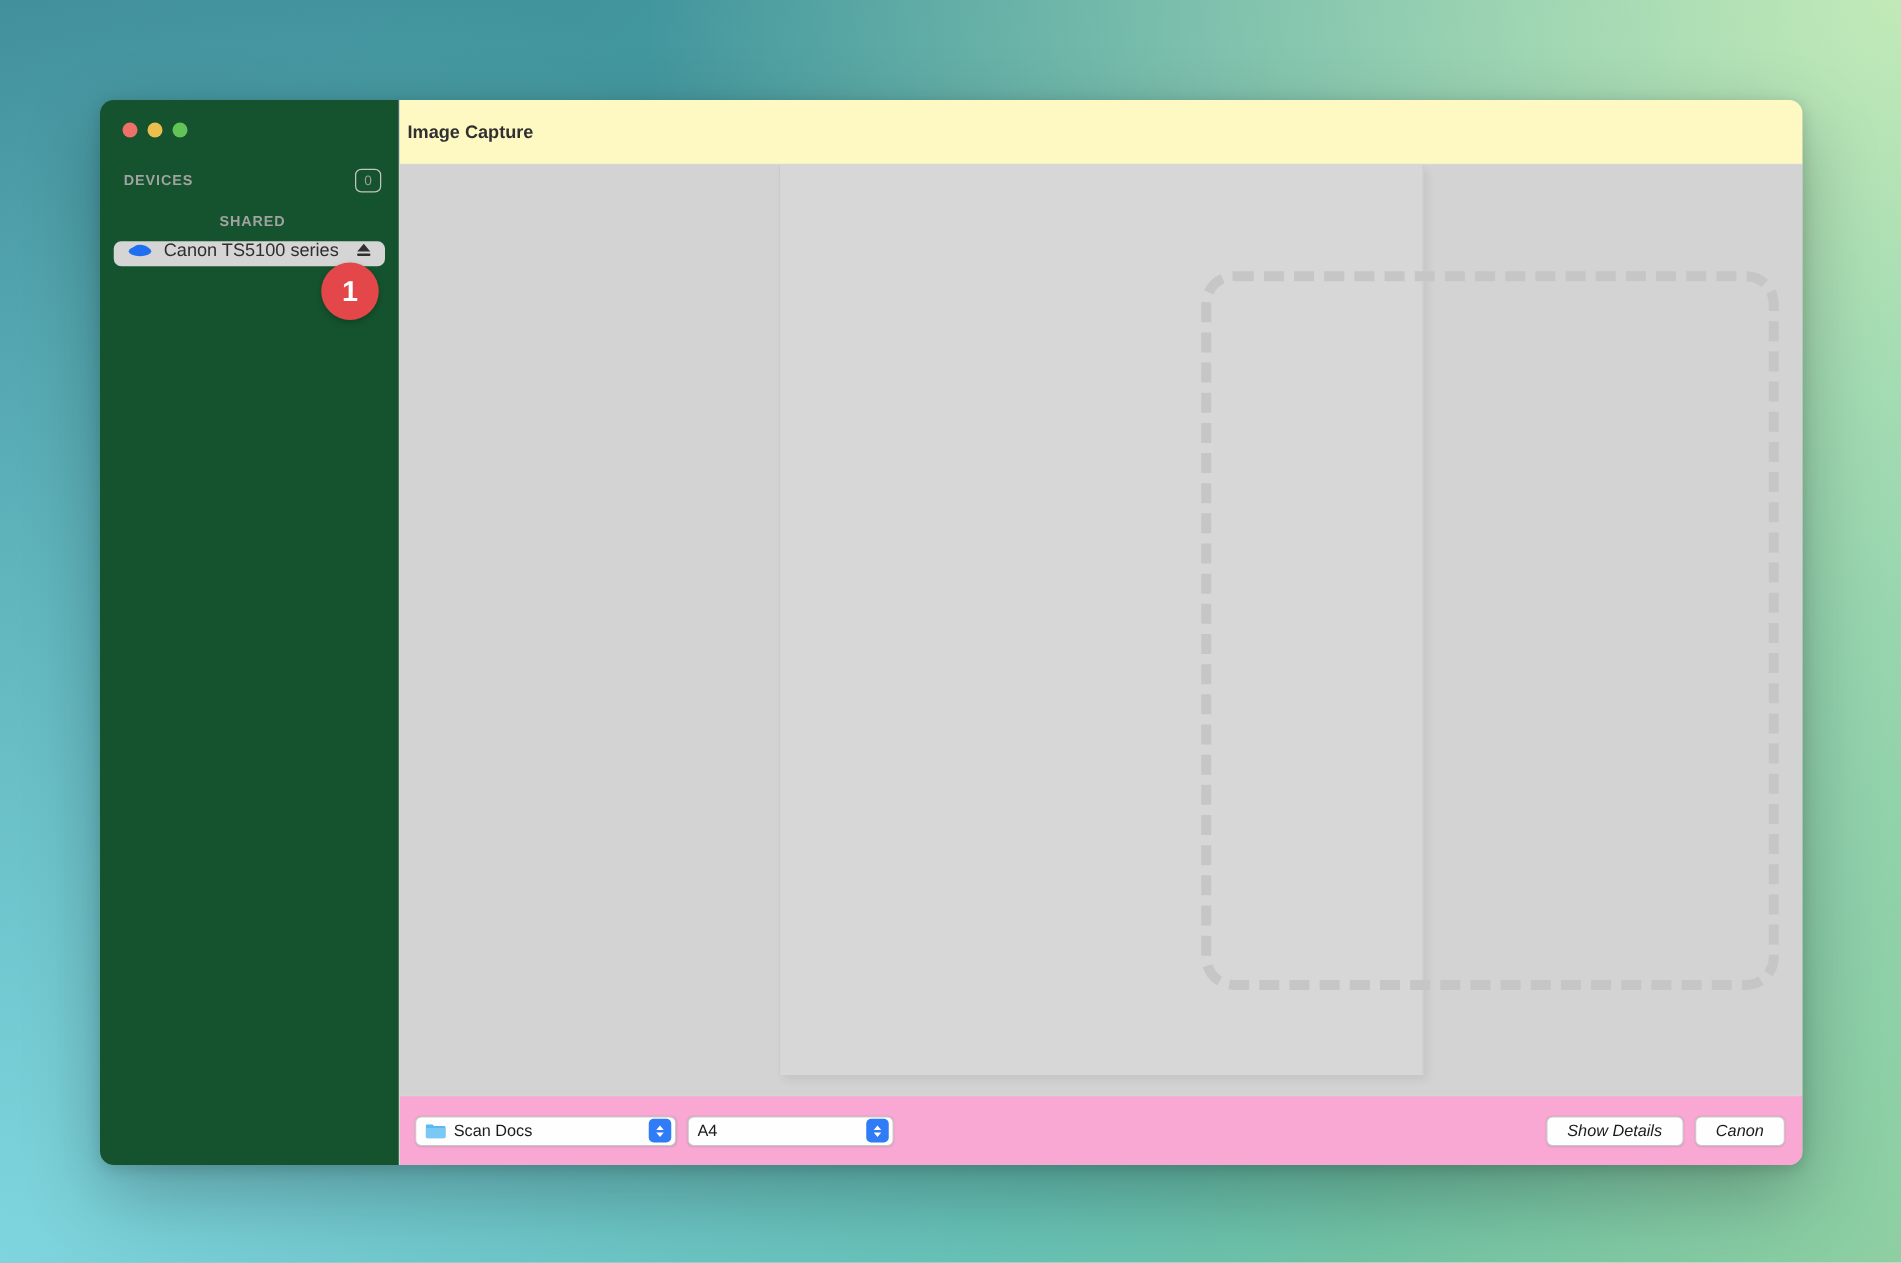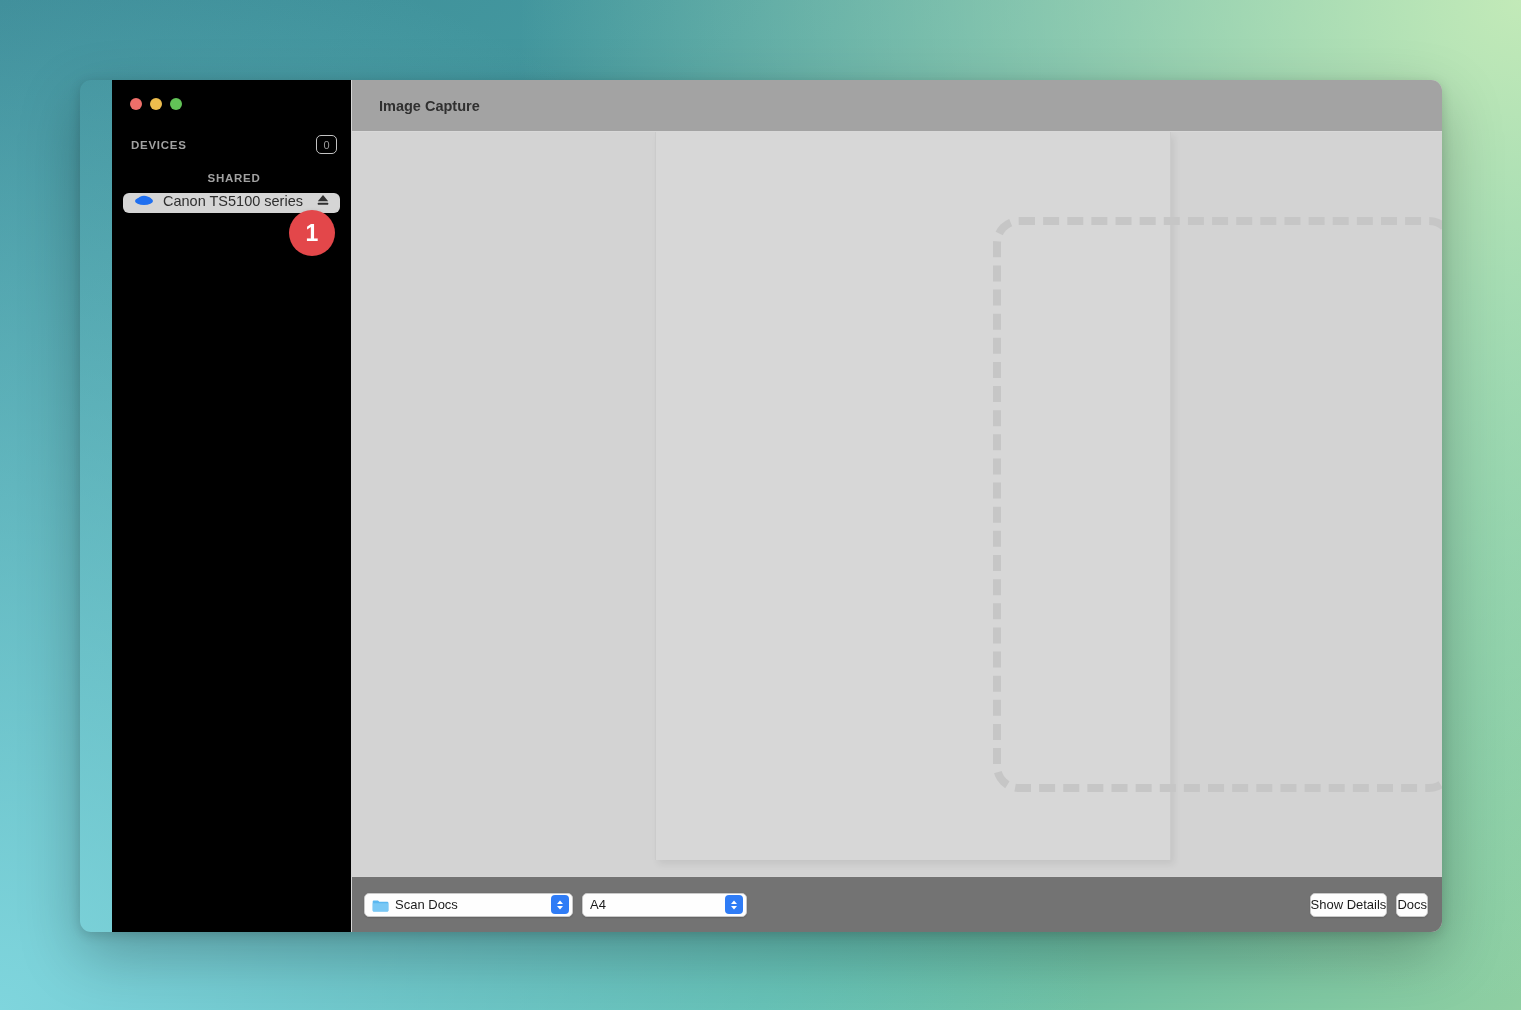--- a/index.html
+++ b/index.html
@@ -23,25 +23,24 @@
     width:1362px; height:852px;
     border-radius:11px;
     overflow:hidden;
     display:flex;
     box-shadow:0 22px 60px rgba(0,0,0,0.26), 0 3px 12px rgba(0,0,0,0.15);
   }
 
   
   .sidebar {
     width:240px;
-    background:#000000;
+    background:#14532d;
     position:relative;
     flex:none;
     border-right:1px solid #d6d6d6;
-    margin-left:32px;
   }
   .traffic {
     display:flex; gap:8px;
     padding:18px 0 0 18px;
   }
   .light { width:12px; height:12px; border-radius:50%; }
   .light.red    { background:#ef6f6a; }
   .light.yellow { background:#edbd4d; }
   .light.green  { background:#62c357; }
 
@@ -87,24 +86,24 @@
 
   
   .main {
     flex:1;
     display:flex; flex-direction:column;
     background:#d2d2d2;
     min-width:0;
   }
   .titlebar {
     height:52px;
-    background:#a3a3a3;
+    background:#fef9c3;
     border-bottom:1px solid #d8d8d8;
     display:flex; align-items:center;
-    padding-left:27px;
+    padding-left:6px;
     flex:none;
   }
   .title {
     font-size:14.5px;
     font-weight:700;
     color:#303030;
   }
 
   .canvas {
     flex:1;
@@ -126,21 +125,21 @@
     left:337px; top:85px;
     width:462px; height:575px;
     border:8px dashed #c6c6c6;
     border-radius:26px;
   }
 
   
   .bottombar {
     height:56px;
     flex:none;
-    background:#737373;
+    background:#f9a8d4;
     border-top:1px solid #d5d5d5;
     display:flex; align-items:center;
     padding:0 14px 0 12px;
     gap:9px;
   }
   .popup {
     height:24px;
     background:#fefefe;
     border:0.5px solid #c9c9c9;
     border-radius:5px;
@@ -168,23 +167,24 @@
   }
   .spacer { flex:1; }
   .btn {
     height:24px;
     background:#fefefe;
     border:0.5px solid #c9c9c9;
     border-radius:5px;
     font-size:13px;
     color:#1b1b1b;
     display:flex; align-items:center; justify-content:center;
-    padding:0 0;
+    padding:0 16px;
     box-shadow:0 0.5px 1.5px rgba(0,0,0,0.14);
     white-space:nowrap;
+    font-style:italic;
   }
 
   
   .badge {
     position:absolute;
     width:46px; height:46px;
     border-radius:50%;
     background:#e3474a;
     color:#fff;
     font-size:23px;
@@ -272,16 +272,16 @@
           <svg viewBox="0 0 12 14" width="12" height="14">
             <path d="M6 2.4 L9 6 H3 Z" fill="#fff"></path>
             <path d="M6 11.6 L3 8 H9 Z" fill="#fff"></path>
           </svg>
         </span>
       </div>
 
       <div class="spacer"></div>
 
       <div class="btn">Show Details</div>
-      <div class="btn">Docs</div>
+      <div class="btn">Canon</div>
     </div>
   </div>
 </div>
 
 </body></html>

